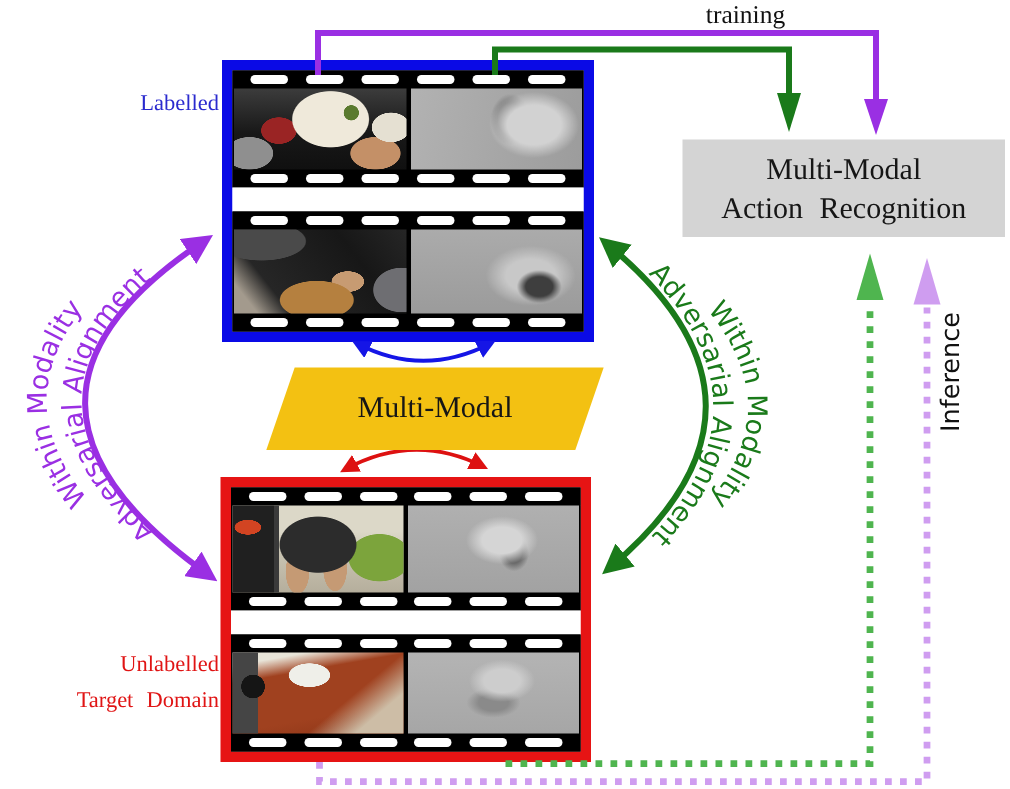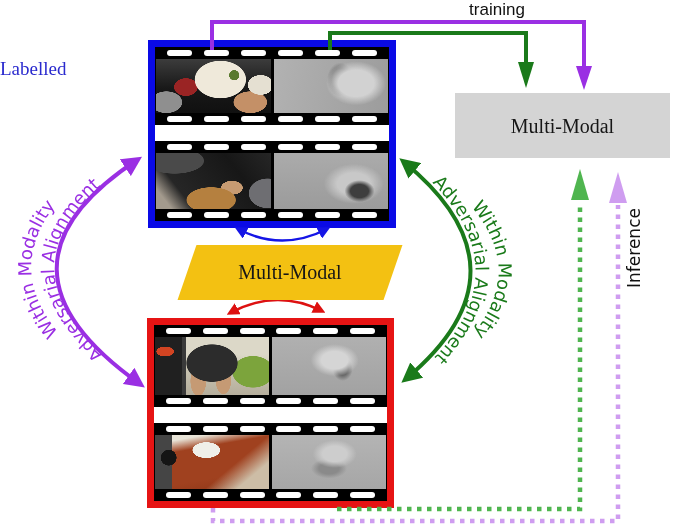--- a/index.html
+++ b/index.html
@@ -1,25 +1,25 @@
 <!DOCTYPE html>
 <html><head>
 <meta charset="utf-8">
 <style>
   html,body{margin:0;padding:0;background:#fff;}
   .canvas{position:relative;width:673px;height:526px;background:#fff;overflow:hidden;
           font-family:"Liberation Serif", serif;}
   .abs{position:absolute;}
 
   
-  .domain-label{width:146px;text-align:left;font-size:19px;line-height:24px;word-spacing:5px;}
+  .domain-label{width:146px;text-align:right;font-size:15px;line-height:24px;word-spacing:5px;}
   .src-label{left:0;top:57px;color:#2a2ace;}
   .tgt-label{left:0;top:431px;color:#e01414;}
   .training-label{left:447px;top:0px;width:100px;text-align:center;
-      font-family:Liberation Sans, sans-serif;font-size:17px;color:#111;}
+      font-family:Liberation Serif, serif;font-size:17px;color:#111;}
   .inference-label{left:584px;top:238px;width:100px;height:20px;text-align:center;
       font-family:"DejaVu Sans", sans-serif;font-size:17px;color:#111;
       transform:rotate(-90deg);transform-origin:50% 50%;}
 
   
   .recog-box{left:455px;top:93px;width:215px;height:65px;background:#d4d4d4;
       display:flex;flex-direction:column;justify-content:center;align-items:center;
       font-size:20px;line-height:26px;color:#161616;word-spacing:6px;}
 
   
@@ -237,26 +237,31 @@
     </text>
 
     <path d="M 337 509 L 580 509 L 580 202" stroke="#4fb54f" stroke-width="4.5" fill="none" stroke-dasharray="4.5 5.5"></path>
     <polygon points="571,200 589,200 580,169" fill="#4fb54f"></polygon>
     <path d="M 213 508 L 213 521 L 618 521 L 618 205" stroke="#cf9df0" stroke-width="4.5" fill="none" stroke-dasharray="4.5 5.5"></path>
     <polygon points="609,203 627,203 618,172" fill="#cf9df0"></polygon>
   </svg>
 
   <div class="abs recog-box">
     <div>Multi-Modal</div>
+    <div>Action Recognition</div>
   </div>
 
   <div class="abs ss-shape"></div>
   <div class="abs ss-text">
     <div>Multi-Modal</div>
   </div>
 
   <div class="abs domain-label src-label">
     <div>Labelled</div>
   </div>
+  <div class="abs domain-label tgt-label">
+    <div>Unlabelled</div>
+    <div>Target Domain</div>
+  </div>
   <div class="abs training-label">training</div>
   <div class="abs inference-label">Inference</div>
 
 </div>
 
 </body></html>

